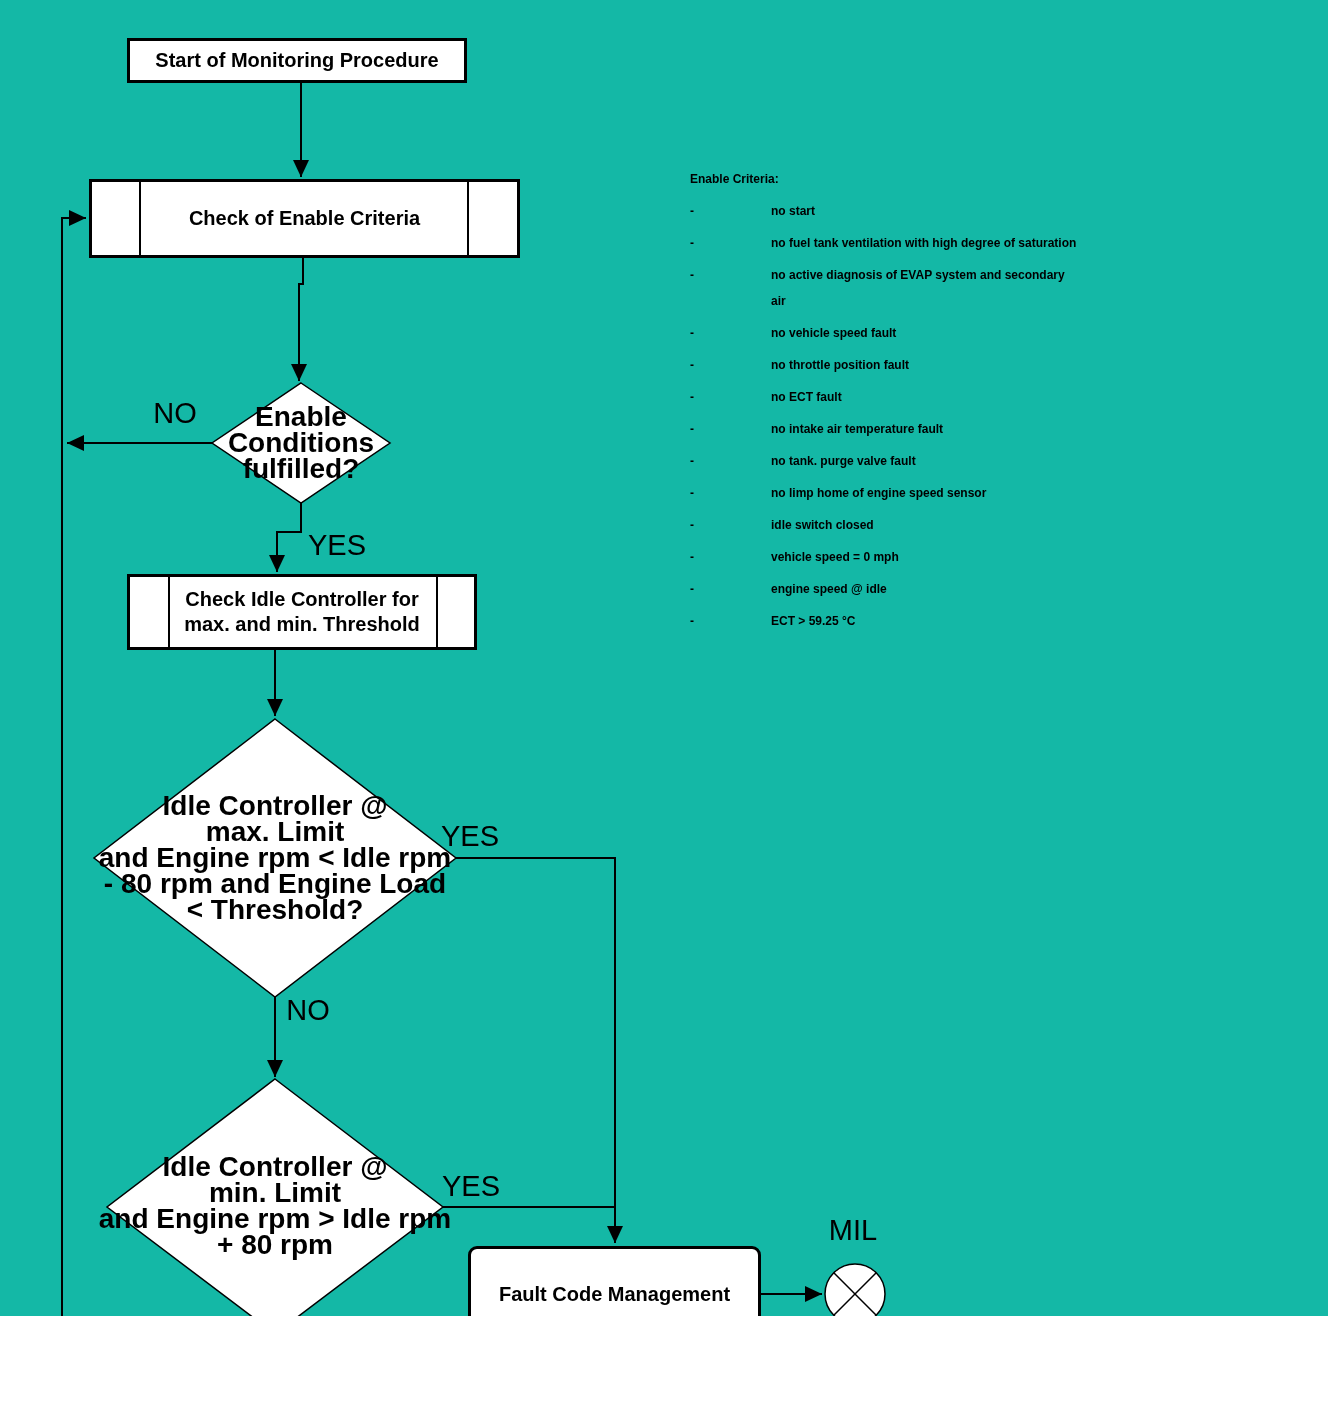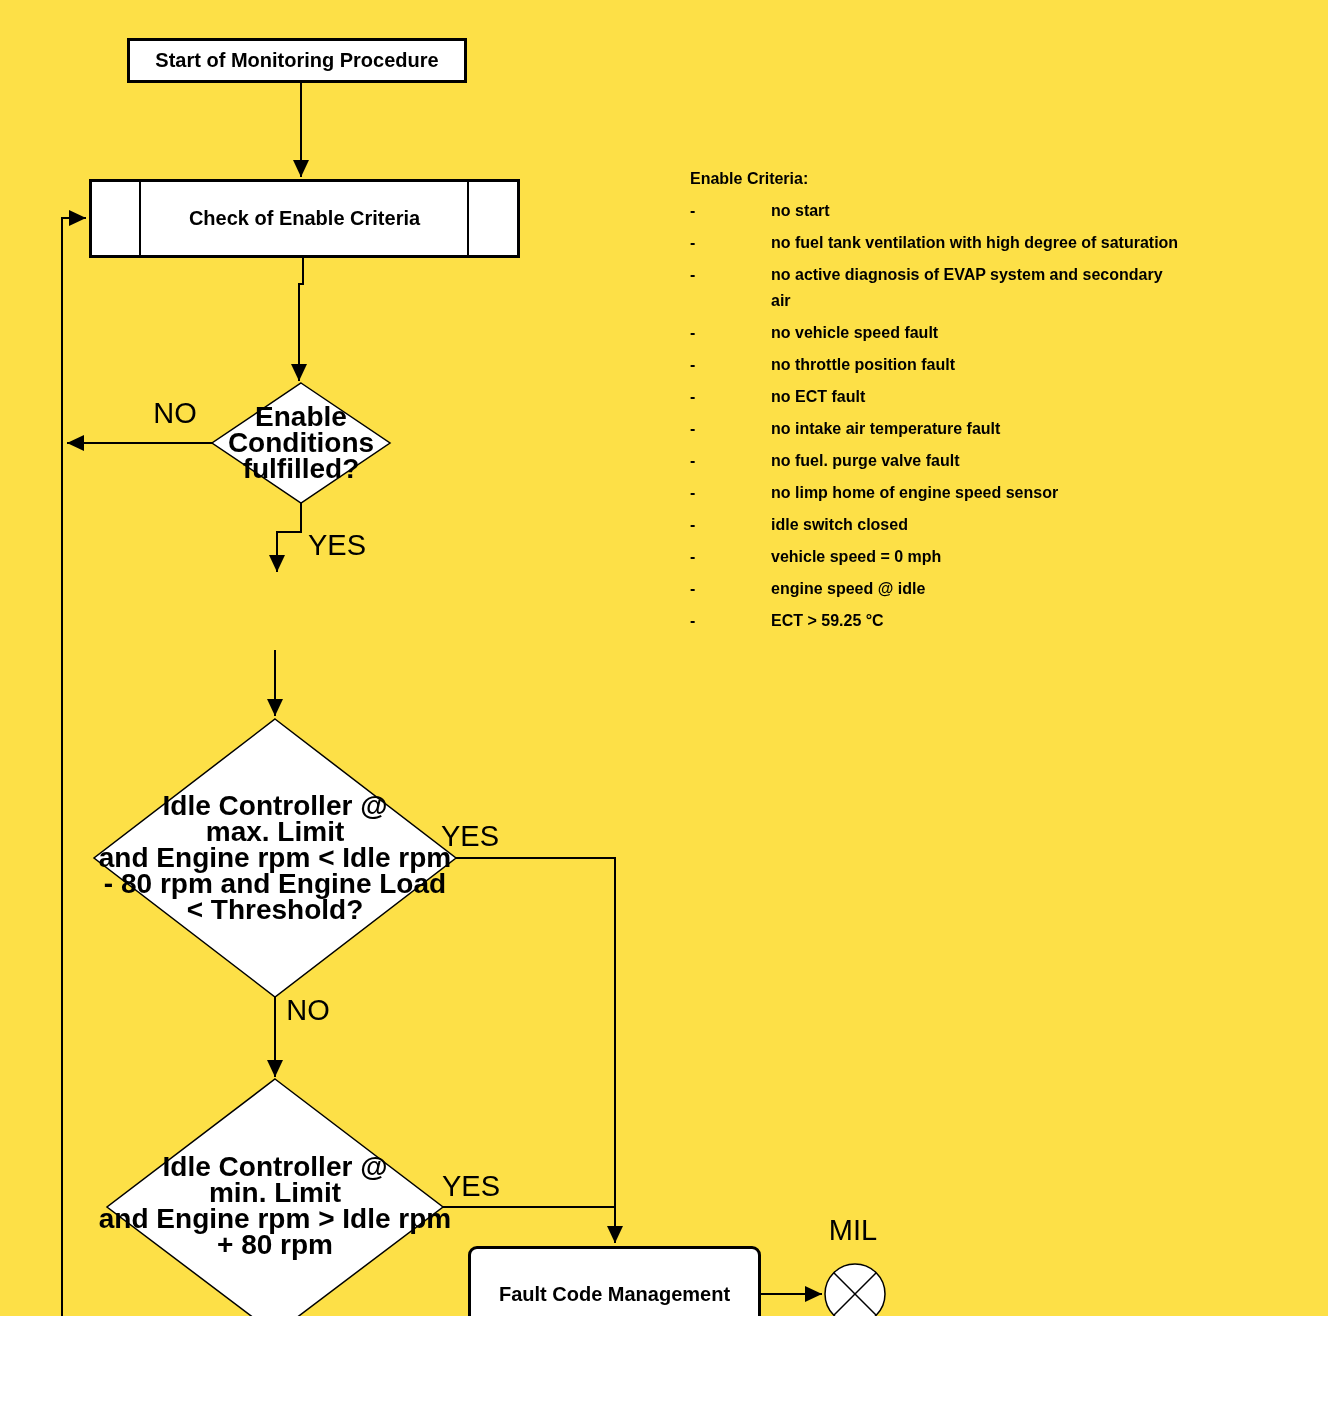--- a/index.html
+++ b/index.html
@@ -1,20 +1,20 @@
 <!DOCTYPE html>
 <html><head>
 <meta charset="utf-8">
 <style>
   html, body { margin: 0; padding: 0; background: #ffffff; }
   #canvas {
     position: relative;
     width: 1328px;
     height: 1316px;
-    background: #fde047;
+    background: #14b8a6;
     color: #000000;
     font-family: "Liberation Sans", sans-serif;
     overflow: hidden;
   }
   #diagram-lines { position: absolute; left: 0; top: 0; }
 
   .node {
     position: absolute;
     box-sizing: border-box;
     border: 3px solid #000;
@@ -48,21 +48,21 @@
     transform: translate(-50%, -50%);
     font-size: 29px;
     font-weight: normal;
     white-space: nowrap;
   }
   #criteria-panel {
     position: absolute;
     left: 690px;
     top: 166px;
     width: 620px;
-    font-size: 16px;
+    font-size: 12px;
     font-weight: bold;
     line-height: 26px;
   }
   #criteria-panel .heading { margin: 0 0 0 0; }
   #criteria-panel ul { list-style: none; margin: 0; padding: 0; }
   #criteria-panel li {
     display: grid;
     grid-template-columns: 37px 1fr;
     margin-top: 6px;
   }
@@ -105,20 +105,26 @@
   <div class="node" style="left:127px; top:38px; width:340px; height:45px;">
     <span>Start of Monitoring Procedure</span>
   </div>
 
   <div class="node" style="left:89px; top:179px; width:431px; height:79px;">
     <div class="bar" style="left:47px;"></div>
     <div class="bar" style="left:375px;"></div>
     <span>Check of Enable Criteria</span>
   </div>
 
+  <div class="node" style="left:127px; top:574px; width:350px; height:76px;">
+    <div class="bar" style="left:38px;"></div>
+    <div class="bar" style="left:306px;"></div>
+    <span>Check Idle Controller for
+max. and min. Threshold</span>
+  </div>
 
   <div class="node" style="left:468px; top:1246px; width:293px; height:96px;border-radius:9px;">
     <span>Fault Code Management</span>
   </div>
 
   <div class="diamond-text" style="left:301px; top:443px;">Enable
 Conditions
 fulfilled?</div>
   <div class="diamond-text" style="left:275px; top:858px;">Idle Controller @
 max. Limit
@@ -165,21 +171,21 @@
       <li>
           <span>-</span>
           <span class="txt">no ECT fault</span>
         </li>
       <li>
           <span>-</span>
           <span class="txt">no intake air temperature fault</span>
         </li>
       <li>
           <span>-</span>
-          <span class="txt">no fuel. purge valve fault</span>
+          <span class="txt">no tank. purge valve fault</span>
         </li>
       <li>
           <span>-</span>
           <span class="txt">no limp home of engine speed sensor</span>
         </li>
       <li>
           <span>-</span>
           <span class="txt">idle switch closed</span>
         </li>
       <li>

